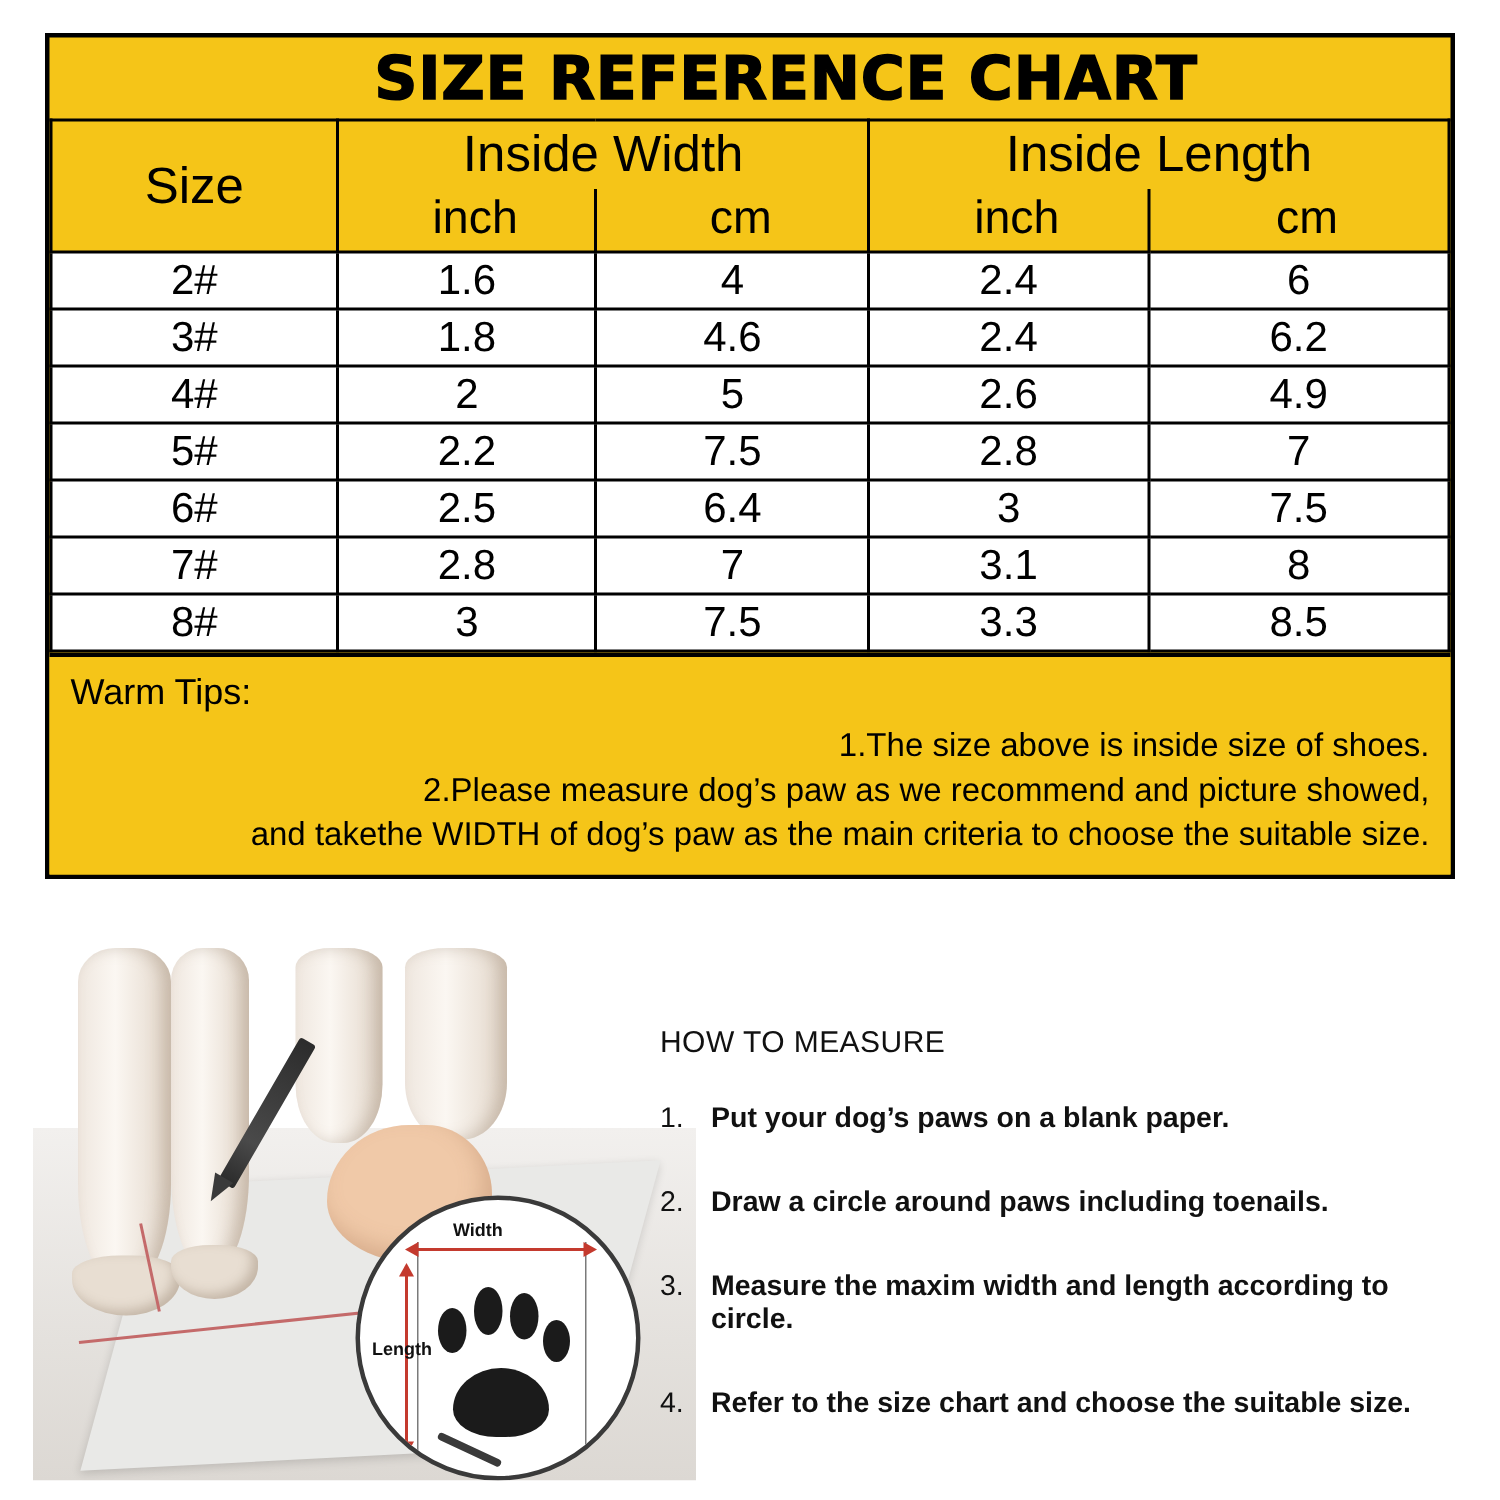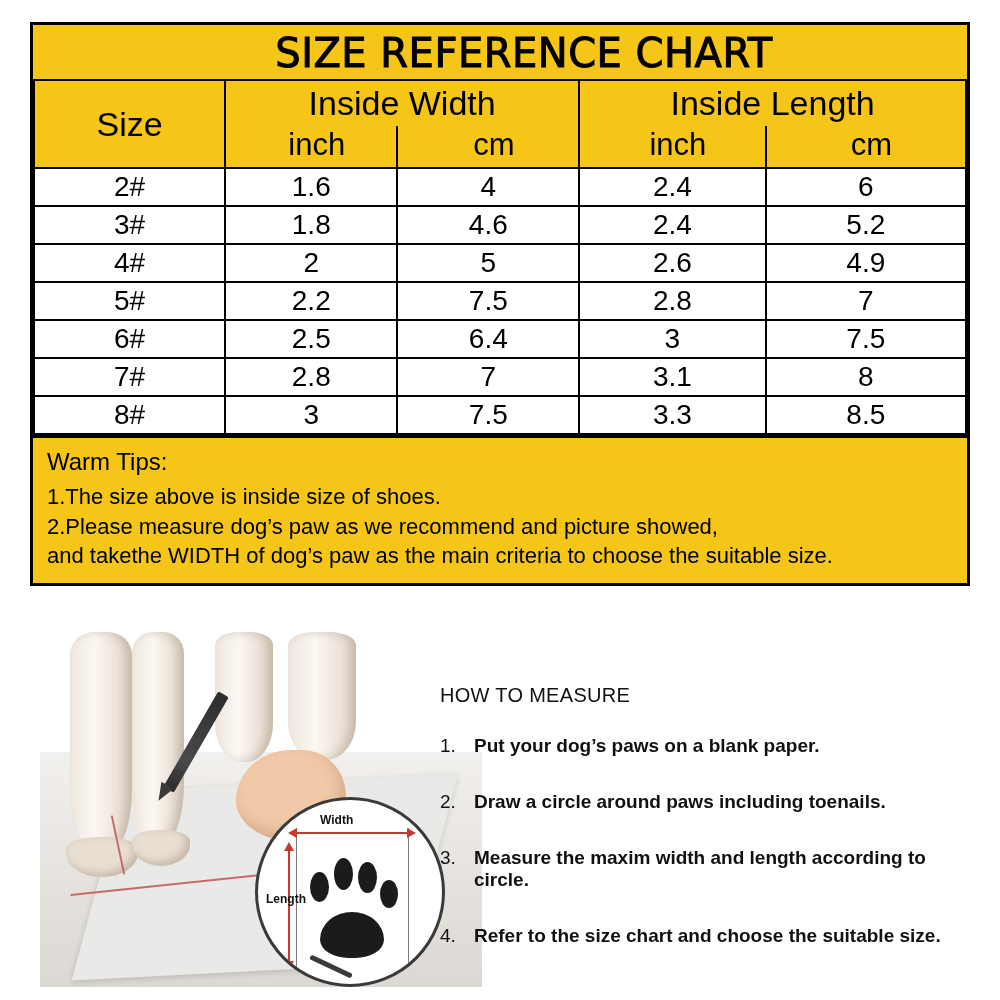--- a/index.html
+++ b/index.html
@@ -20,21 +20,21 @@
   .chart-block {
     position: absolute;
     left: 30px; top: 22px;
     width: 940px;
     background: #F5C518;
     border: 3px solid #000;
   }
   .chart-title {
     text-align: center;
     font-family: "DejaVu Sans", sans-serif;
-    font-weight: 400;
+    font-weight: 700;
     font-size: 40px;
     letter-spacing: 0.5px;
     line-height: 1.0;
     padding: 8px 0 6px 0;
     color: #000;
     margin-left: 48px;
     -webkit-text-stroke: 1px #000;
   }
 
   table.size-table {
@@ -84,33 +84,34 @@
   .tips-title {
     font-weight: normal;
     font-size: 24px;
     color: #000;
     margin-bottom: 6px;
   }
   .tips-line {
     font-size: 22px;
     color: #000;
     line-height: 1.35;
+    text-align: right;
   }
 
   
   .lower {
     position: absolute;
     left: 0; top: 632px;
     width: 1000px; height: 368px;
     background: #ffffff;
   }
 
   .photo {
     position: absolute;
-    left: 40px; top: 0px;
+    left: 22px; top: 0px;
     width: 442px; height: 355px;
     overflow: hidden;
   }
   .photo-bg {
     position: absolute; inset: 0;
     background: #ffffff;
   }
   
   .paper {
     position: absolute;
@@ -297,21 +298,21 @@
           <td>1.6</td>
           <td>4</td>
           <td>2.4</td>
           <td>6</td>
         </tr>
         <tr class="body-row">
           <td>3#</td>
           <td>1.8</td>
           <td>4.6</td>
           <td>2.4</td>
-          <td>5.2</td>
+          <td>6.2</td>
         </tr>
         <tr class="body-row">
           <td>4#</td>
           <td>2</td>
           <td>5</td>
           <td>2.6</td>
           <td>4.9</td>
         </tr>
         <tr class="body-row">
           <td>5#</td>

